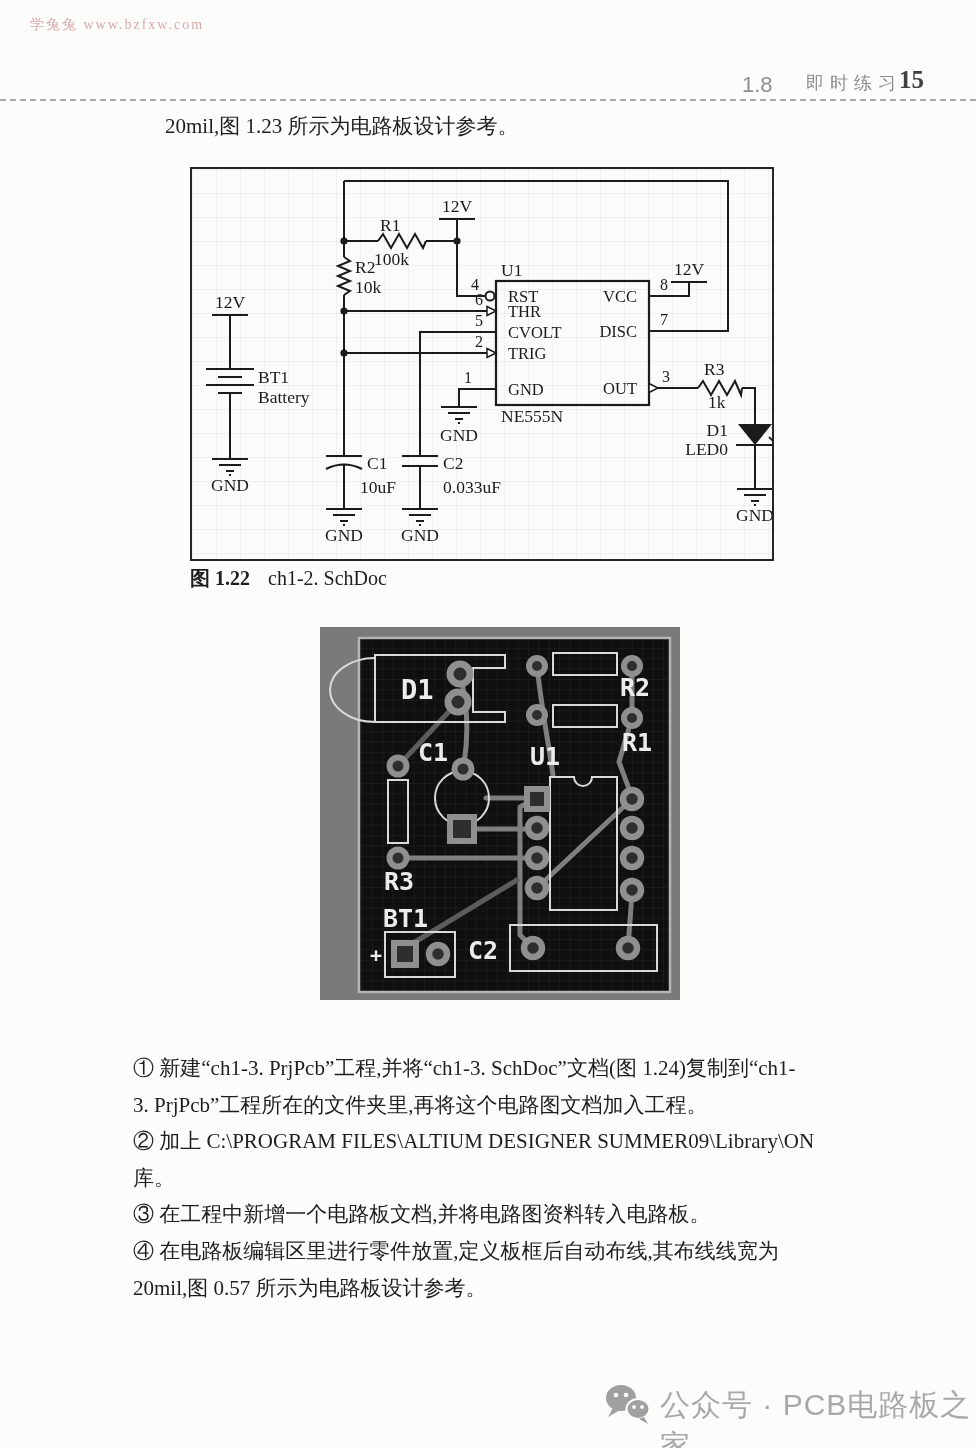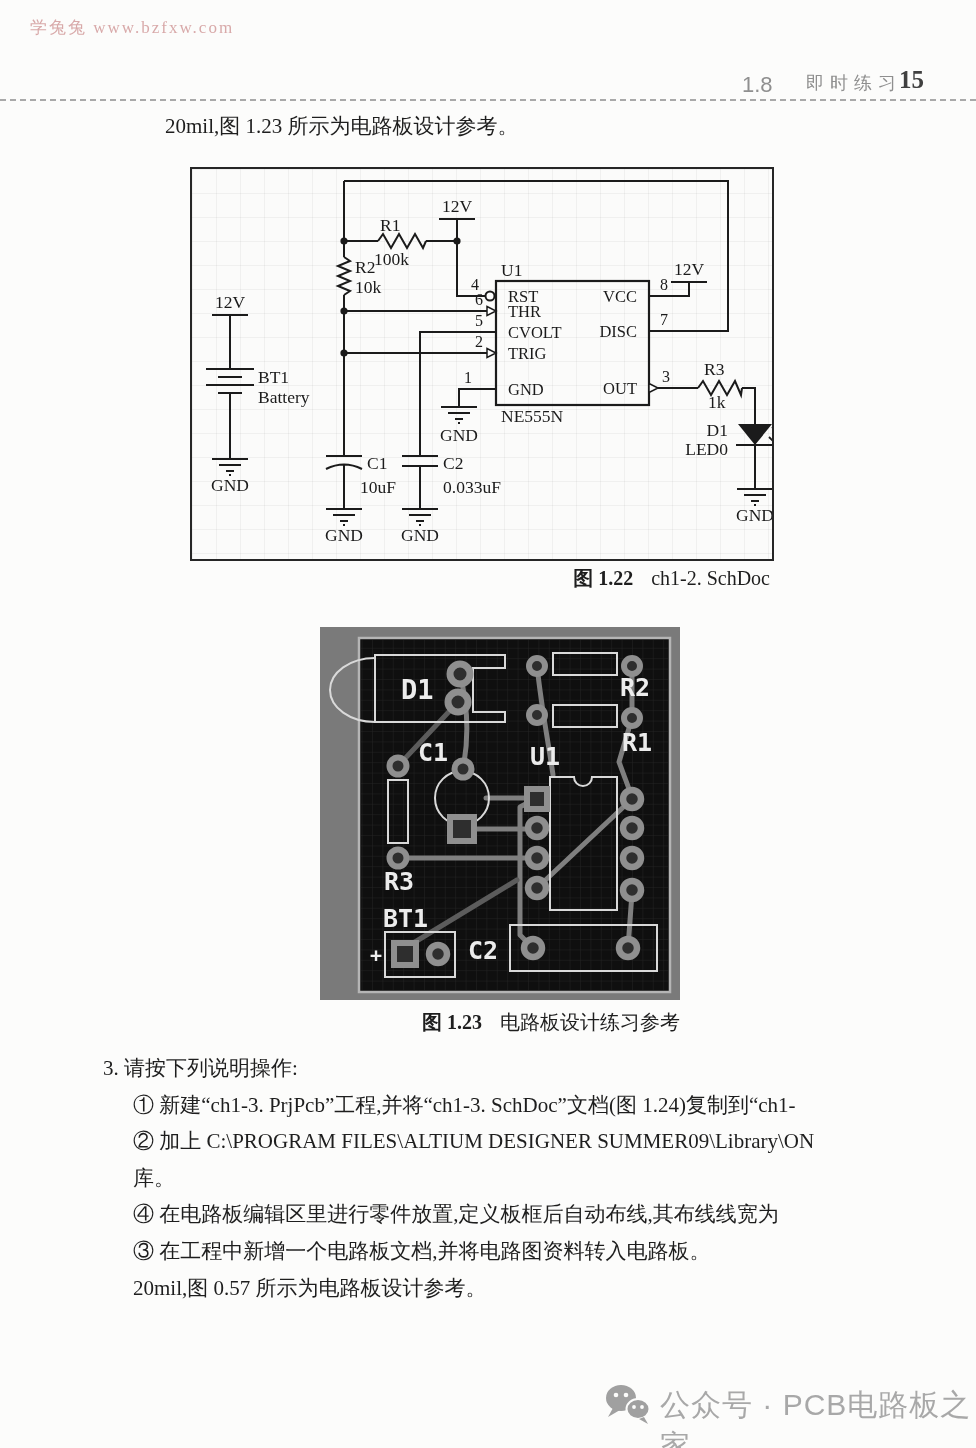--- a/index.html
+++ b/index.html
@@ -1,35 +1,35 @@
 <!DOCTYPE html>
 <html><head>
 <meta charset="utf-8">
 <style>
   html,body{margin:0;padding:0;background:#e8e8e6;}
   #page{position:relative;width:976px;height:1448px;background:#fcfcfb;overflow:hidden;
         font-family:"Liberation Serif","DejaVu Serif",serif;color:#1e1e1e;}
   .abs{position:absolute;}
   
-  #watermark{left:30px;top:16px;font-size:17px;letter-spacing:2px;color:#d8a9a9;}
+  #watermark{left:30px;top:16px;font-size:14px;letter-spacing:2px;color:#d8a9a9;}
   
   #hdr-sec{left:742px;top:72px;font-size:22px;color:#8f8f8f;font-family:"Liberation Sans","DejaVu Sans",sans-serif;}
   #hdr-sectitle{left:790px;top:71px;font-size:18px;color:#8f8f8f;letter-spacing:6px;margin-left:16px;}
   #hdr-page{left:899px;top:66px;font-size:25px;font-weight:bold;color:#404040;}
   #hdr-rule{left:0;top:99px;width:976px;border-top:2px dashed #a9a9a9;}
   
   #intro{left:153px;top:112px;font-size:21px;margin-left:12px;}
   
   #fig-sch{left:190px;top:167px;width:580px;height:390px;border:2px solid #262626;background:
      linear-gradient(rgba(0,0,0,0.045) 1px, transparent 1px),
      linear-gradient(90deg, rgba(0,0,0,0.045) 1px, transparent 1px);
      background-size:24px 24px;background-color:#fbfbfa;text-align:right;}
   #fig-sch svg{display:block;}
   svg text{font-family:"Liberation Serif","DejaVu Serif",serif;fill:#1b1b1b;}
-  .cap{font-size:20px;text-align:right;}
+  .cap{font-size:20px;text-align:left;}
   .cap b{margin-right:18px;}
   #cap1{left:190px;top:565px;width:580px;}
   #cap2{left:320px;top:1009px;width:360px;}
   
   #fig-pcb{left:320px;top:627px;width:360px;height:373px;}
   .pcb-label{fill:#ececec;font-family:"DejaVu Sans Mono","Liberation Mono",monospace;font-weight:bold;}
   
   #instructions{left:103px;top:1050px;width:762px;font-size:21px;line-height:36.6px;}
   .step{padding-left:30px;}
   
@@ -250,31 +250,28 @@
         <text class="pcb-label" x="98" y="134" font-size="25">C1</text>
         <text class="pcb-label" x="210" y="138" font-size="25">U1</text>
         <text class="pcb-label" x="64" y="263" font-size="25">R3</text>
         <text class="pcb-label" x="63" y="300" font-size="25">BT1</text>
         <text class="pcb-label" x="148" y="332" font-size="25">C2</text>
         <text class="pcb-label" x="50" y="335" font-size="20">+</text>
       </g>
     </svg>
   </div>
 
-  <div class="abs cap" id="cap2">
-    <b>图 1.23</b><span>电路板设计练习参考</span>
-  </div>
 
   <div class="abs" id="instructions">
-    <div>3. 请按下列说明操作:</div>
     <div class="step">① 新建“ch1-3. PrjPcb”工程,并将“ch1-3. SchDoc”文档(图 1.24)复制到“ch1-</div>
+    <div class="step">3. PrjPcb”工程所在的文件夹里,再将这个电路图文档加入工程。</div>
     <div class="step">② 加上 C:\PROGRAM FILES\ALTIUM DESIGNER SUMMER09\Library\ON</div>
     <div class="step">库。</div>
+    <div class="step">③ 在工程中新增一个电路板文档,并将电路图资料转入电路板。</div>
     <div class="step">④ 在电路板编辑区里进行零件放置,定义板框后自动布线,其布线线宽为</div>
-    <div class="step">③ 在工程中新增一个电路板文档,并将电路图资料转入电路板。</div>
     <div class="step">20mil,图 0.57 所示为电路板设计参考。</div>
   </div>
 
   <div class="abs" id="footer-icon">
     <svg width="48" height="44" viewBox="0 0 48 44">
       <ellipse cx="17" cy="16" rx="15" ry="13" fill="#a0a0a0"></ellipse>
       <polygon points="9,26 4,35 16,28" fill="#a0a0a0"></polygon>
       <circle cx="12" cy="13" r="2.3" fill="#fcfcfb"></circle>
       <circle cx="22" cy="13" r="2.3" fill="#fcfcfb"></circle>
       <ellipse cx="34" cy="27" rx="11.5" ry="10" fill="#a0a0a0" stroke="#fcfcfb" stroke-width="2"></ellipse>

